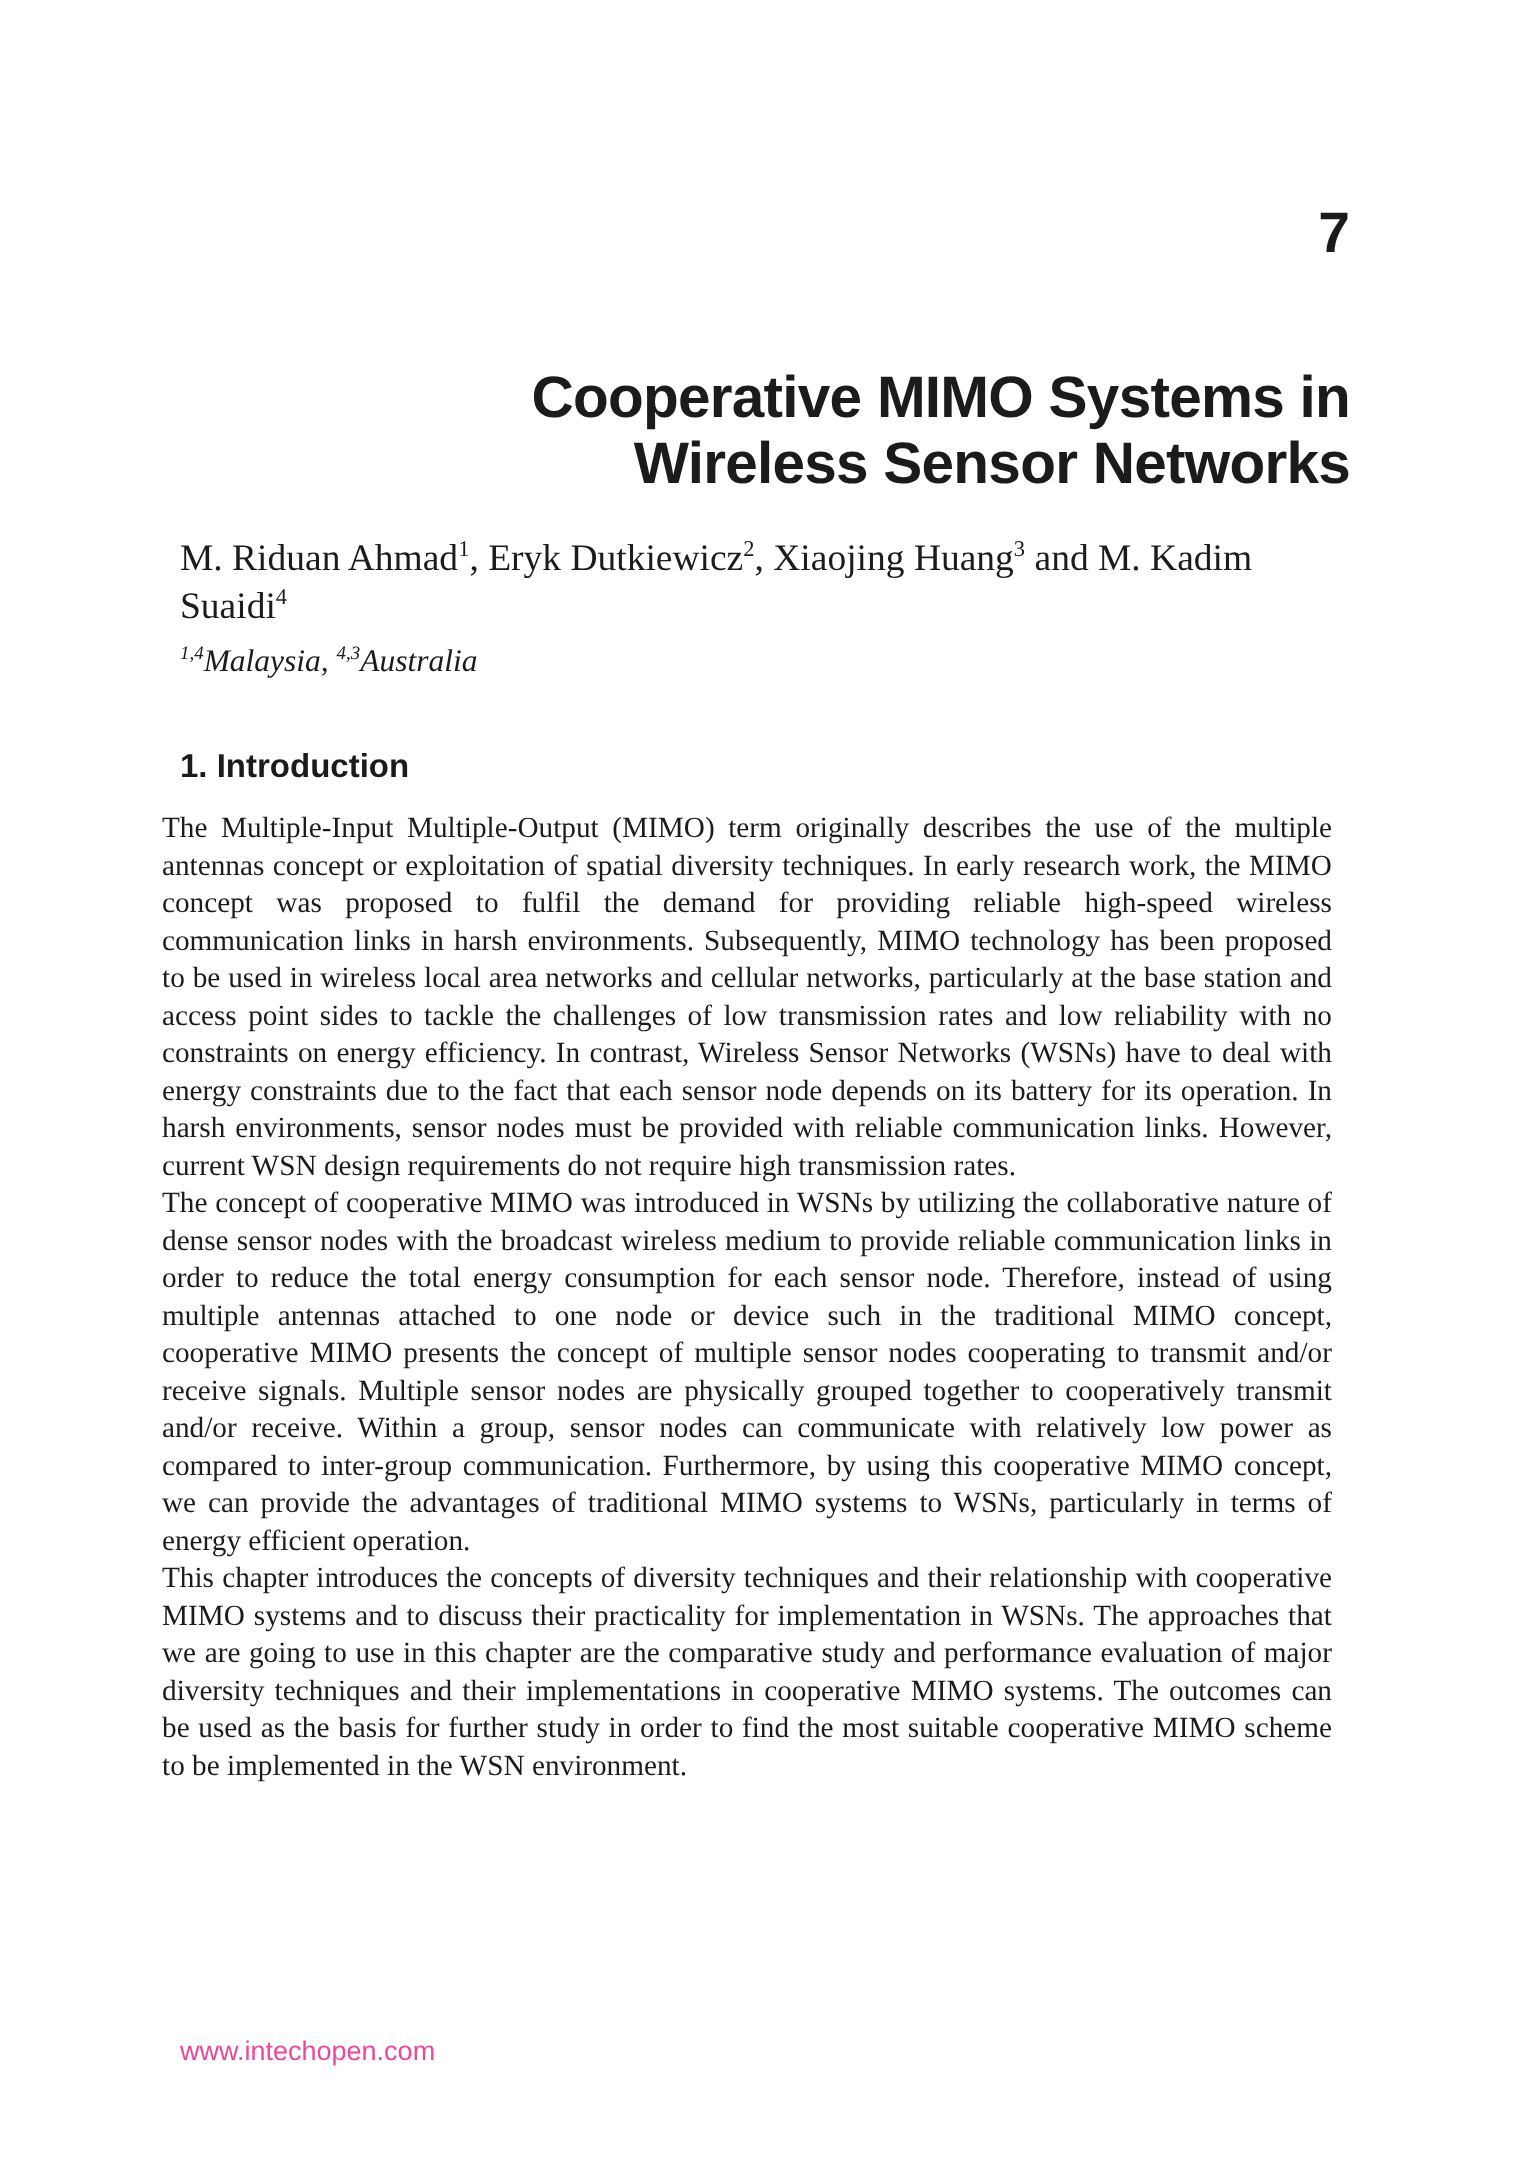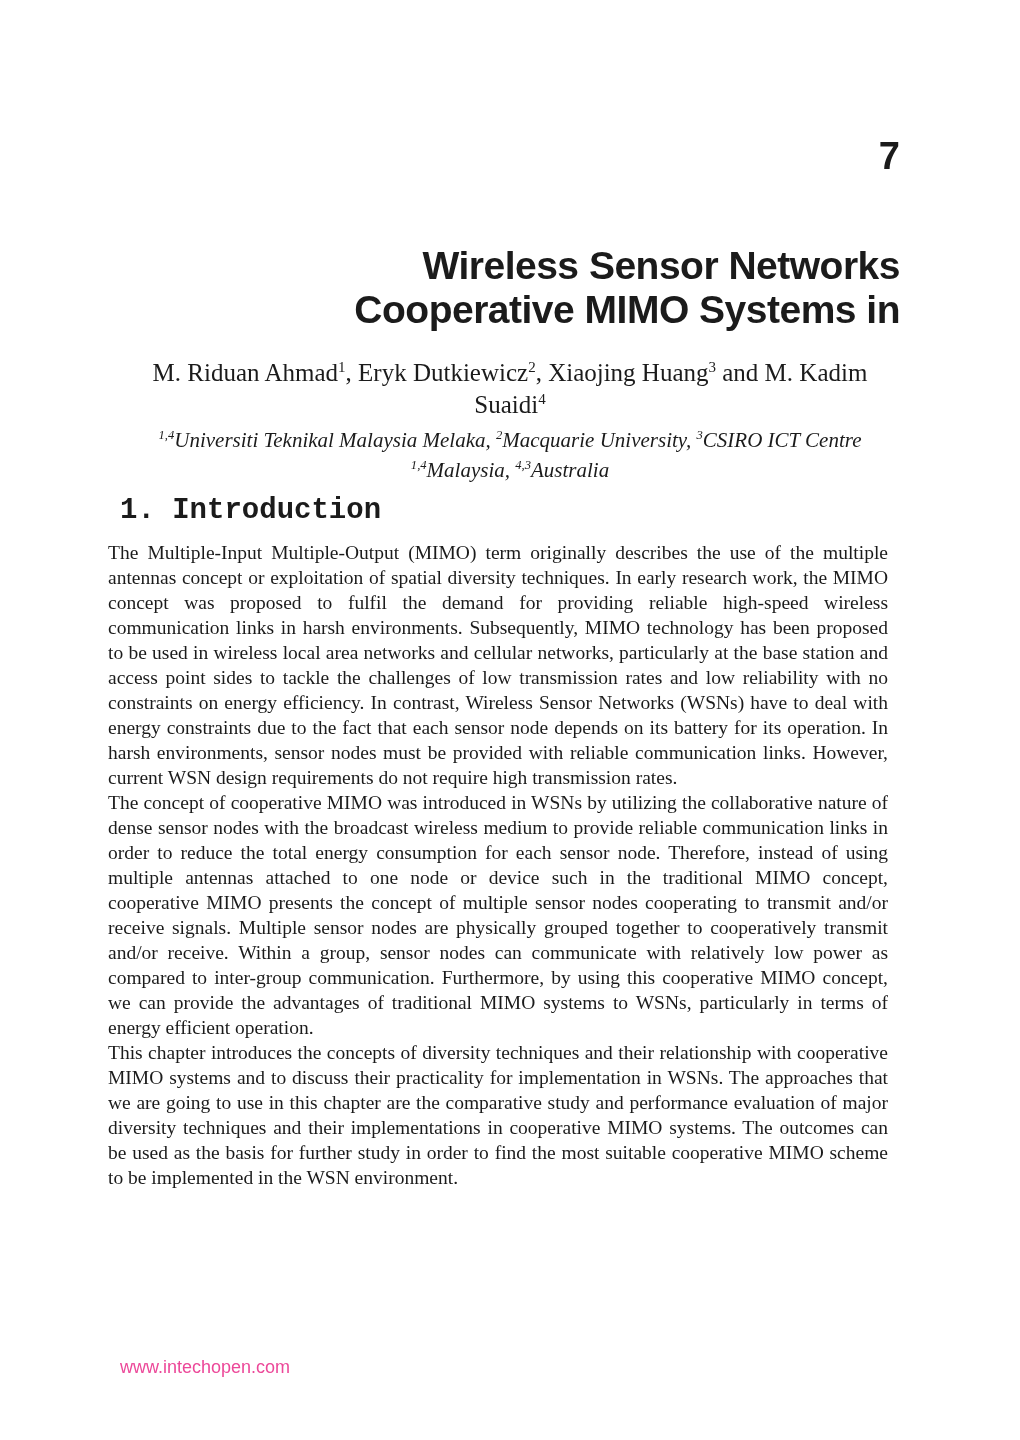--- a/index.html
+++ b/index.html
@@ -40,21 +40,21 @@
     font-size: 39px;
     line-height: 44px;
     letter-spacing: -0.5px;
   }
   .title .title-line { display: block; }
   .byline {
     position: absolute;
     top: 357px;
     left: 120px;
     right: 120px;
-    text-align: center;
+    text-align: left;
   }
   .authors {
     font-size: 25px;
     line-height: 32px;
     margin-bottom: 4px;
   }
   .affiliation {
     font-style: italic;
     font-size: 21px;
     line-height: 30px;
@@ -63,23 +63,23 @@
     font-size: 60%;
     line-height: 0;
     vertical-align: super;
   }
   .section-heading {
     position: absolute;
     top: 498px;
     left: 120px;
     right: 120px;
     margin: 0;
-    font-family: Liberation Mono, monospace;
+    font-family: Liberation Sans, sans-serif;
     font-weight: 700;
-    font-size: 29px;
+    font-size: 22px;
     line-height: 26px;
   }
   .body-text {
     position: absolute;
     top: 540px;
     left: 108px;
     width: 780px;
     font-size: 19.5px;
     line-height: 25px;
     text-align: justify;
@@ -98,27 +98,26 @@
   }
 </style>
 </head>
 <body>
 
 <div class="page" style="background: rgb(255, 255, 255); color: rgb(27, 27, 27);">
 
   <div class="page-number">7</div>
 
   <h1 class="title">
+    <span class="title-line">Cooperative MIMO Systems in</span>
     <span class="title-line">Wireless Sensor Networks</span>
-    <span class="title-line">Cooperative MIMO Systems in</span>
   </h1>
 
   <div class="byline">
     <div class="authors">M. Riduan Ahmad<sup>1</sup>, Eryk Dutkiewicz<sup>2</sup>, Xiaojing Huang<sup>3</sup> and M. Kadim Suaidi<sup>4</sup></div>
-    <div class="affiliation"><sup>1,4</sup>Universiti Teknikal Malaysia Melaka, <sup>2</sup>Macquarie University, <sup>3</sup>CSIRO ICT Centre</div>
     <div class="affiliation"><sup>1,4</sup>Malaysia, <sup>4,3</sup>Australia</div>
   </div>
 
   <h2 class="section-heading">1. Introduction</h2>
 
   <div class="body-text">
     <p>The Multiple-Input Multiple-Output (MIMO) term originally describes the use of the multiple antennas concept or exploitation of spatial diversity techniques. In early research work, the MIMO concept was proposed to fulfil the demand for providing reliable high-speed wireless communication links in harsh environments. Subsequently, MIMO technology has been proposed to be used in wireless local area networks and cellular networks, particularly at the base station and access point sides to tackle the challenges of low transmission rates and low reliability with no constraints on energy efficiency. In contrast, Wireless Sensor Networks (WSNs) have to deal with energy constraints due to the fact that each sensor node depends on its battery for its operation. In harsh environments, sensor nodes must be provided with reliable communication links. However, current WSN design requirements do not require high transmission rates.</p>
     <p>The concept of cooperative MIMO was introduced in WSNs by utilizing the collaborative nature of dense sensor nodes with the broadcast wireless medium to provide reliable communication links in order to reduce the total energy consumption for each sensor node. Therefore, instead of using multiple antennas attached to one node or device such in the traditional MIMO concept, cooperative MIMO presents the concept of multiple sensor nodes cooperating to transmit and/or receive signals. Multiple sensor nodes are physically grouped together to cooperatively transmit and/or receive. Within a group, sensor nodes can communicate with relatively low power as compared to inter-group communication. Furthermore, by using this cooperative MIMO concept, we can provide the advantages of traditional MIMO systems to WSNs, particularly in terms of energy efficient operation.</p>
     <p>This chapter introduces the concepts of diversity techniques and their relationship with cooperative MIMO systems and to discuss their practicality for implementation in WSNs. The approaches that we are going to use in this chapter are the comparative study and performance evaluation of major diversity techniques and their implementations in cooperative MIMO systems. The outcomes can be used as the basis for further study in order to find the most suitable cooperative MIMO scheme to be implemented in the WSN environment.</p>
   </div>

